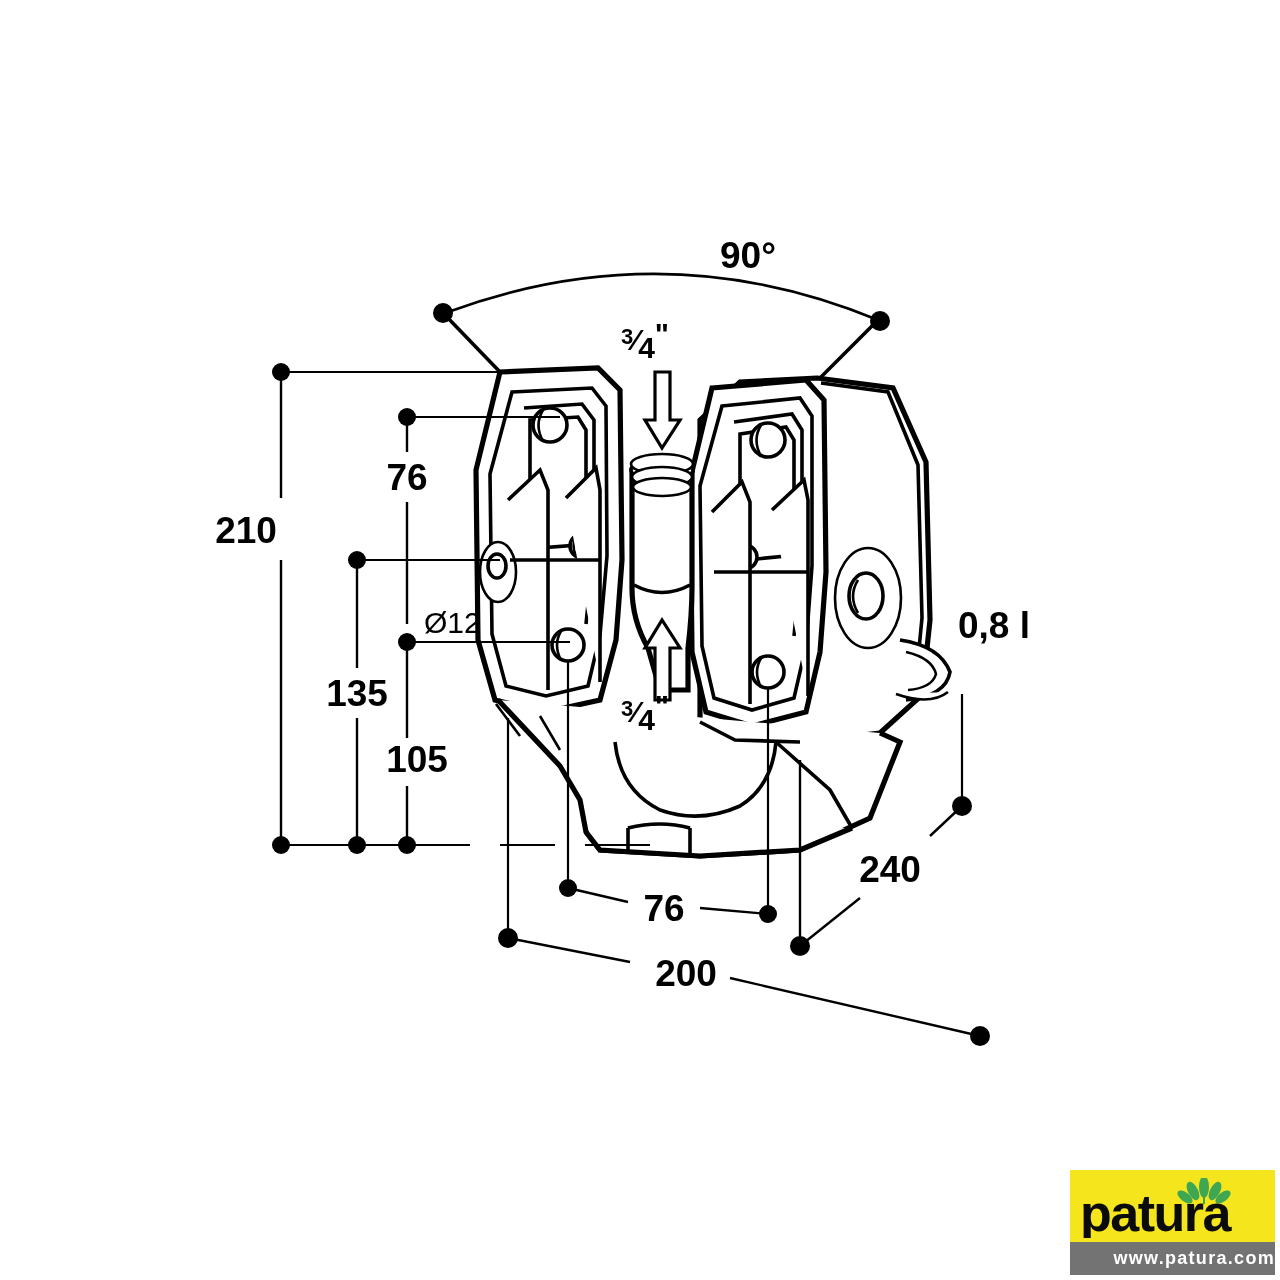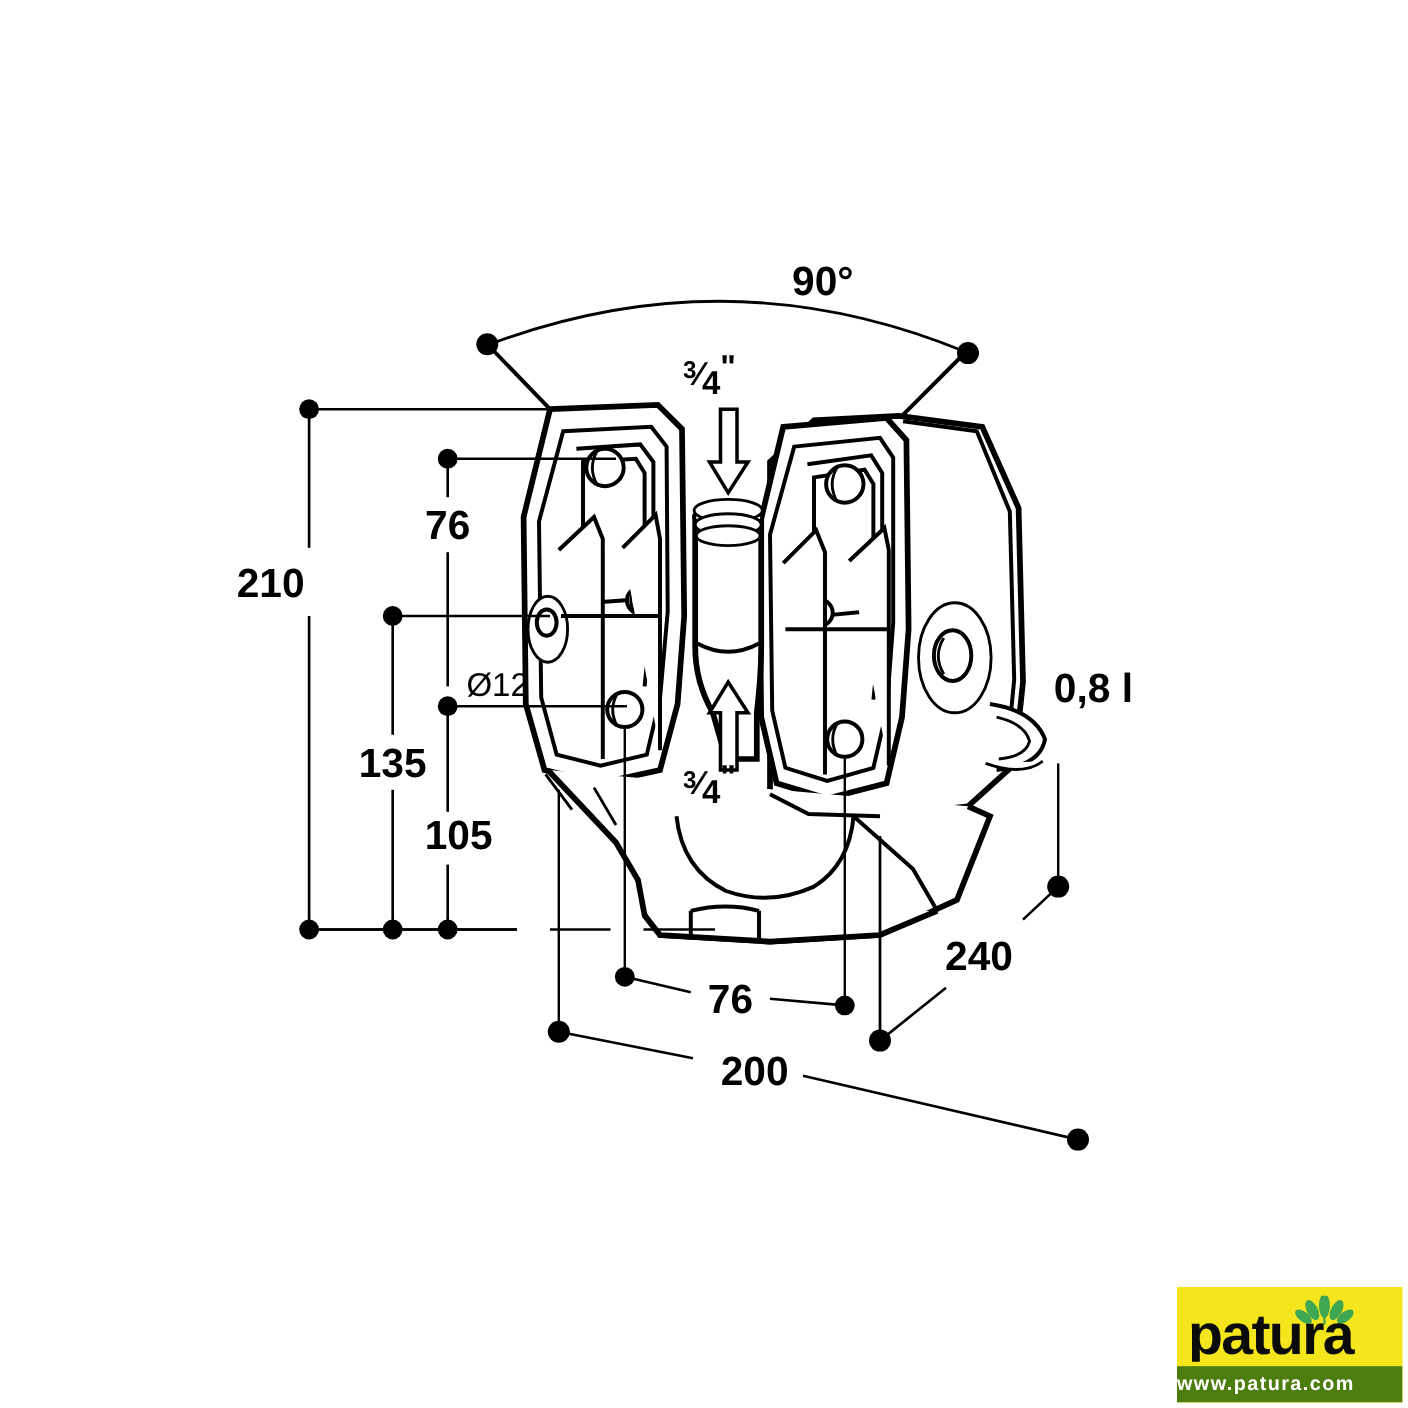--- a/index.html
+++ b/index.html
@@ -77,24 +77,24 @@
     top: 8px;
     width: 185px;
     height: 60px;
   }
   #logo-bar {
     position: absolute;
     left: 0;
     bottom: 0;
     width: 100%;
     height: 33px;
-    background: #4d7c0f;
+    background: #737373;
     display: flex;
     align-items: center;
-    justify-content: flex-start;
+    justify-content: flex-end;
   }
   #logo-url {
     color: #ffffff;
     font-family: "Liberation Sans", sans-serif;
     font-weight: bold;
     font-size: 18px;
     letter-spacing: 1.3px;
   }
 </style>
 </head>

